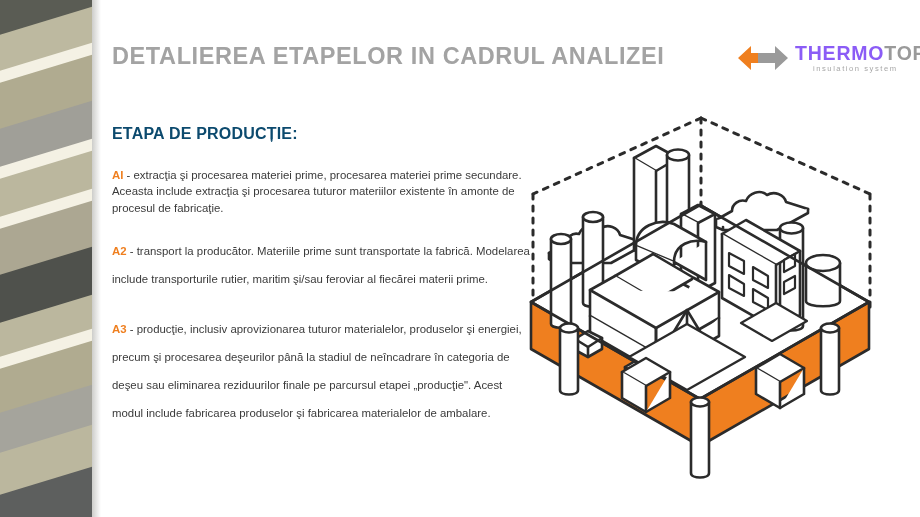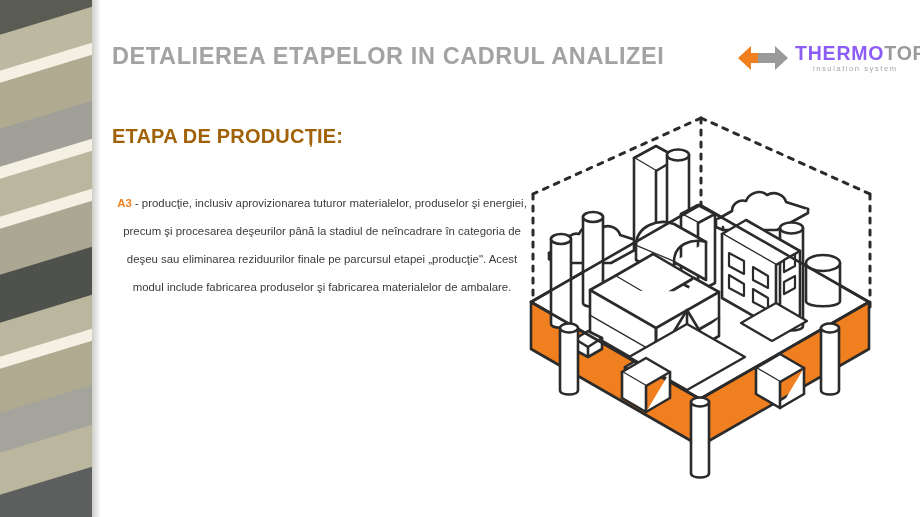--- a/index.html
+++ b/index.html
@@ -69,31 +69,31 @@
     font-size: 7.6px;
     letter-spacing: 1.55px;
     color: #a7a7a7;
     white-space: nowrap;
     margin-left: 16px;
   }
 
   
   #section-heading {
     position: absolute; left: 112px; top: 125px;
-    font-size: 20px; font-weight: bold;
-    color: #a16207;
+    font-size: 16px; font-weight: bold;
+    color: #0c4a6e;
     letter-spacing: 0.2px;
     white-space: nowrap;
   }
   #body { position: absolute; left: 112px; top: 167px; width: 420px; }
   .para { color: #3a3a3a; font-size: 11.4px; }
   .para .code { color: #ef7f1f; font-weight: bold; }
   #p1 { line-height: 16.3px; }
   #p2 { margin-top: 21px; line-height: 28px; }
-  #p3 { margin-top: 22px; line-height: 28px; text-align: center; }
+  #p3 { margin-top: 22px; line-height: 28px; }
 
   
   #illustration { position: absolute; left: 508px; top: 98px; width: 404px; height: 400px; }
   #illustration svg { display: block; }
 </style>
 </head>
 <body>
 
 <div id="slide">
 
@@ -129,21 +129,27 @@
     <div id="logo-wordmark">
       <span class="thermo">THERMO</span><span class="top">TOP</span>
     </div>
     <div id="logo-tagline">insulation system</div>
   </div>
 
   <div id="section-heading">ETAPA DE PRODUCȚIE:</div>
 
   <div id="body">
 
-
+    <p class="para" id="p1">
+      <span class="code">AI</span><span> - </span><span>extracţia şi procesarea materiei prime, procesarea materiei prime secundare. Aceasta include extracţia şi procesarea tuturor materiilor existente în amonte de procesul de fabricaţie.</span>
+    </p>
+
+    <p class="para" id="p2">
+      <span class="code">A2</span><span> - </span><span>transport la producător. Materiile prime sunt transportate la fabrică. Modelarea include transporturile rutier, maritim şi/sau feroviar al fiecărei materii prime.</span>
+    </p>
 
     <p class="para" id="p3">
       <span class="code">A3</span><span> - </span><span>producţie, inclusiv aprovizionarea tuturor materialelor, produselor şi energiei, precum şi procesarea deşeurilor până la stadiul de neîncadrare în categoria de deşeu sau eliminarea reziduurilor finale pe parcursul etapei „producţie". Acest modul include fabricarea produselor şi fabricarea materialelor de ambalare.</span>
     </p>
 
   </div>
 
   <div id="illustration">
     <svg width="404" height="400" viewBox="0 0 404 400">
       <g fill="none" stroke="#2b2b2b" stroke-width="2.6" stroke-linejoin="round" stroke-linecap="round">

